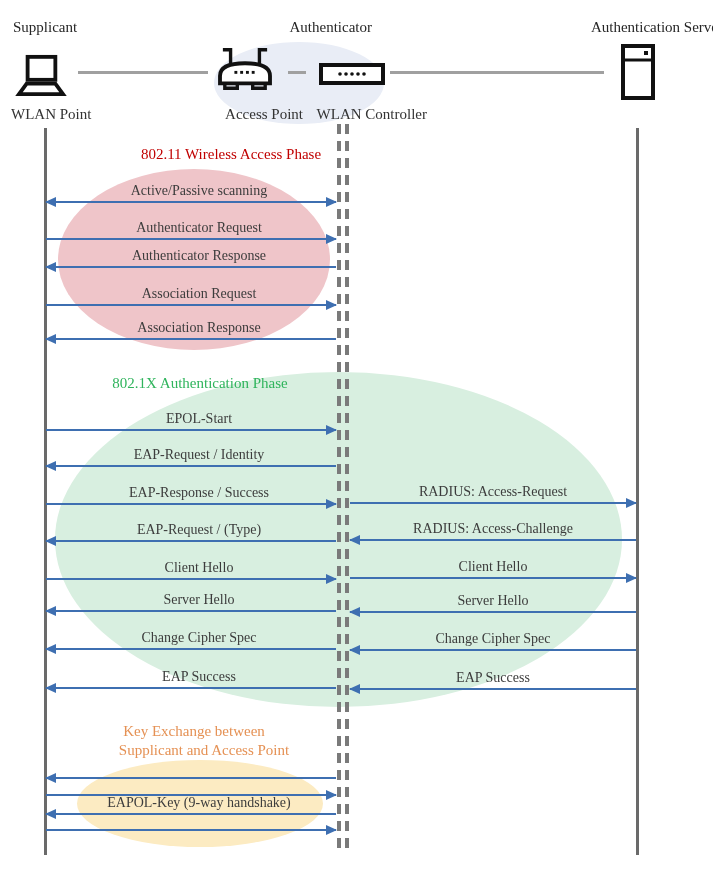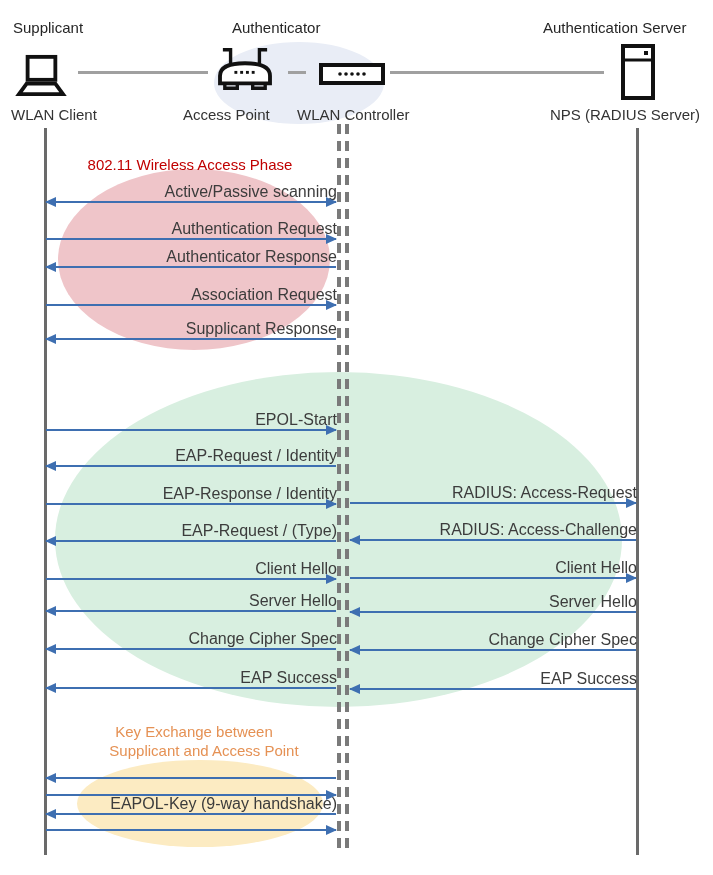--- a/index.html
+++ b/index.html
@@ -1,24 +1,24 @@
 <!DOCTYPE html>
 <html><head>
 <meta charset="utf-8">
 <style>
   html,body{margin:0;padding:0;background:#fff;}
   #canvas{
     position:relative;width:713px;height:855px;background:#fff;overflow:hidden;
-    font-family:Liberation Sans, sans-serif;color:#262626;
+    font-family:Liberation Serif, serif;color:#262626;
   }
   .abs{position:absolute;}
   
   .role-label{font-size:15px;color:#262626;white-space:nowrap;}
   .dev-label{font-size:15px;color:#333;white-space:nowrap;}
-  .t-center{text-align:left;}
+  .t-center{text-align:right;}
   
   .connector{height:3px;background:#A0A0A0;top:71px;}
   
   .lifeline{width:3px;background:#6A6A6A;top:128px;height:727px;}
   .dashed-line{
     width:4px;top:124px;height:732px;
     background:repeating-linear-gradient(to bottom,#7A7A7A 0px,#7A7A7A 10px,transparent 10px,transparent 17px);
   }
   
   .ellipse{border-radius:50%;}
@@ -28,21 +28,21 @@
   .ellipse.hub{background:#E9EDF6;}
   
   .phase-title{font-size:15px;white-space:nowrap;text-align:center;}
   .phase1-title{color:#C00000;}
   .phase2-title{color:#2FB45C;}
   .phase3-title{color:#E59154;line-height:19px;}
   
   .msg{position:absolute;}
   .msg-label{
     position:absolute;left:0;right:0;top:0;height:16px;
-    font-size:16px;color:#3C3C3C;text-align:right;white-space:nowrap;
+    font-size:14px;color:#3C3C3C;text-align:center;white-space:nowrap;
   }
   .msg-label.shift{text-indent:16px;}
   .arrow{position:absolute;left:1px;right:1px;height:2px;background:#3E6FB1;}
   .msg.labeled .arrow{top:18px;}
   .msg.arrow-only .arrow{top:0;}
   .arrow.dir-left::before,
   .arrow.dir-both::before{
     content:"";position:absolute;left:-1px;top:-4px;width:0;height:0;
     border-style:solid;border-width:5px 11px 5px 0;
     border-color:transparent #3E6FB1 transparent transparent;
@@ -100,70 +100,70 @@
     </svg>
   </div>
   <div class="abs" style="left:621px;top:44px;">
     <svg width="34" height="56" viewBox="0 0 34 56">
       <rect x="2" y="2" width="30" height="52" fill="#fff" stroke="#111" stroke-width="4"></rect>
       <line x1="2" y1="16" x2="32" y2="16" stroke="#111" stroke-width="3"></line>
       <rect x="23" y="7" width="4" height="4" fill="#111"></rect>
     </svg>
   </div>
 
-  <div class="abs dev-label" style="left:11px;top:106px;">WLAN Client</div>
+  <div class="abs dev-label" style="left:11px;top:106px;">WLAN Point</div>
   <div class="abs dev-label t-center" style="left:183px;top:106px;width:120px;">Access Point</div>
   <div class="abs dev-label t-center" style="left:297px;top:106px;width:130px;">WLAN Controller</div>
-  <div class="abs dev-label t-center" style="left:550px;top:106px;width:160px;">NPS (RADIUS Server)</div>
 
   <div class="abs ellipse pink" style="left:58px;top:169px;width:272px;height:181px;"></div>
   <div class="abs ellipse green" style="left:55px;top:372px;width:567px;height:335px;"></div>
   <div class="abs ellipse yellow" style="left:77px;top:760px;width:246px;height:87px;"></div>
 
   <div class="abs lifeline" style="left:44px;"></div>
   <div class="abs dashed-line" style="left:337px;"></div>
   <div class="abs dashed-line" style="left:345px;"></div>
   <div class="abs lifeline" style="left:636px;"></div>
 
-  <div class="abs phase-title phase1-title" style="left:45px;top:156px;width:290px;">802.11 Wireless Access Phase</div>
+  <div class="abs phase-title phase1-title" style="left:45px;top:146px;width:290px;padding-left:41px;">802.11 Wireless Access Phase</div>
+  <div class="abs phase-title phase2-title" style="left:55px;top:375px;width:290px;">802.1X Authentication Phase</div>
   <div class="abs phase-title phase3-title" style="left:45px;top:722px;width:290px;">
     <span style="display:block;padding-left:8px;">Key Exchange between</span>
     <span style="display:block;margin-left:28px;">Supplicant and Access Point</span>
   </div>
 
   <div class="msg labeled" style="left:45px;width:292px;top:183px;">
     <div class="msg-label shift">Active/Passive scanning</div>
     <div class="arrow dir-both"></div>
   </div>
   <div class="msg labeled" style="left:45px;width:292px;top:220px;">
-    <div class="msg-label shift">Authentication Request</div>
+    <div class="msg-label shift">Authenticator Request</div>
     <div class="arrow dir-right"></div>
   </div>
   <div class="msg labeled" style="left:45px;width:292px;top:248px;">
     <div class="msg-label shift">Authenticator Response</div>
     <div class="arrow dir-left"></div>
   </div>
   <div class="msg labeled" style="left:45px;width:292px;top:286px;">
     <div class="msg-label shift">Association Request</div>
     <div class="arrow dir-right"></div>
   </div>
   <div class="msg labeled" style="left:45px;width:292px;top:320px;">
-    <div class="msg-label shift">Supplicant Response</div>
+    <div class="msg-label shift">Association Response</div>
     <div class="arrow dir-left"></div>
   </div>
   <div class="msg labeled" style="left:45px;width:292px;top:411px;">
     <div class="msg-label shift">EPOL-Start</div>
     <div class="arrow dir-right"></div>
   </div>
   <div class="msg labeled" style="left:45px;width:292px;top:447px;">
     <div class="msg-label shift">EAP-Request / Identity</div>
     <div class="arrow dir-left"></div>
   </div>
   <div class="msg labeled" style="left:45px;width:292px;top:485px;">
-    <div class="msg-label shift">EAP-Response / Identity</div>
+    <div class="msg-label shift">EAP-Response / Success</div>
     <div class="arrow dir-right"></div>
   </div>
   <div class="msg labeled" style="left:45px;width:292px;top:522px;">
     <div class="msg-label shift">EAP-Request / (Type)</div>
     <div class="arrow dir-left"></div>
   </div>
   <div class="msg labeled" style="left:45px;width:292px;top:560px;">
     <div class="msg-label shift">Client Hello</div>
     <div class="arrow dir-right"></div>
   </div>

